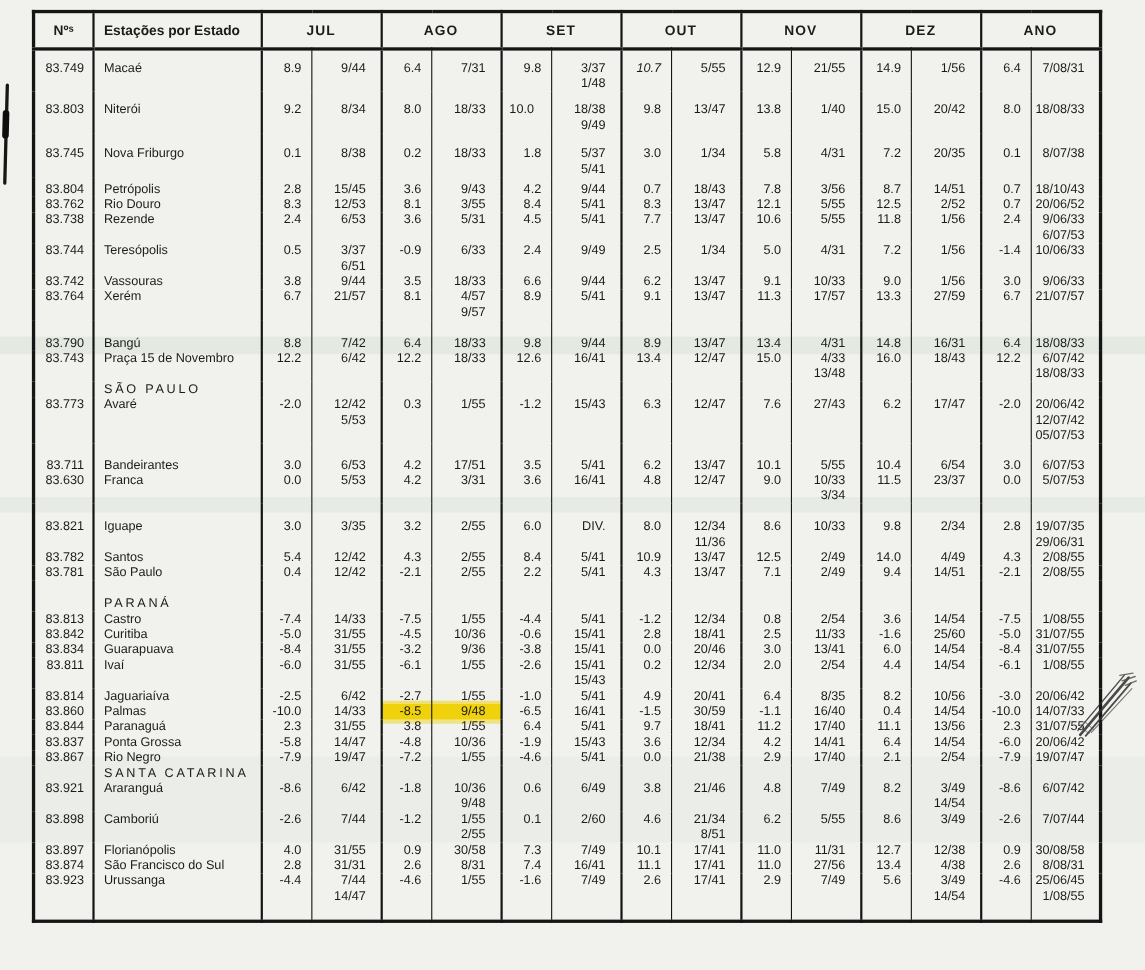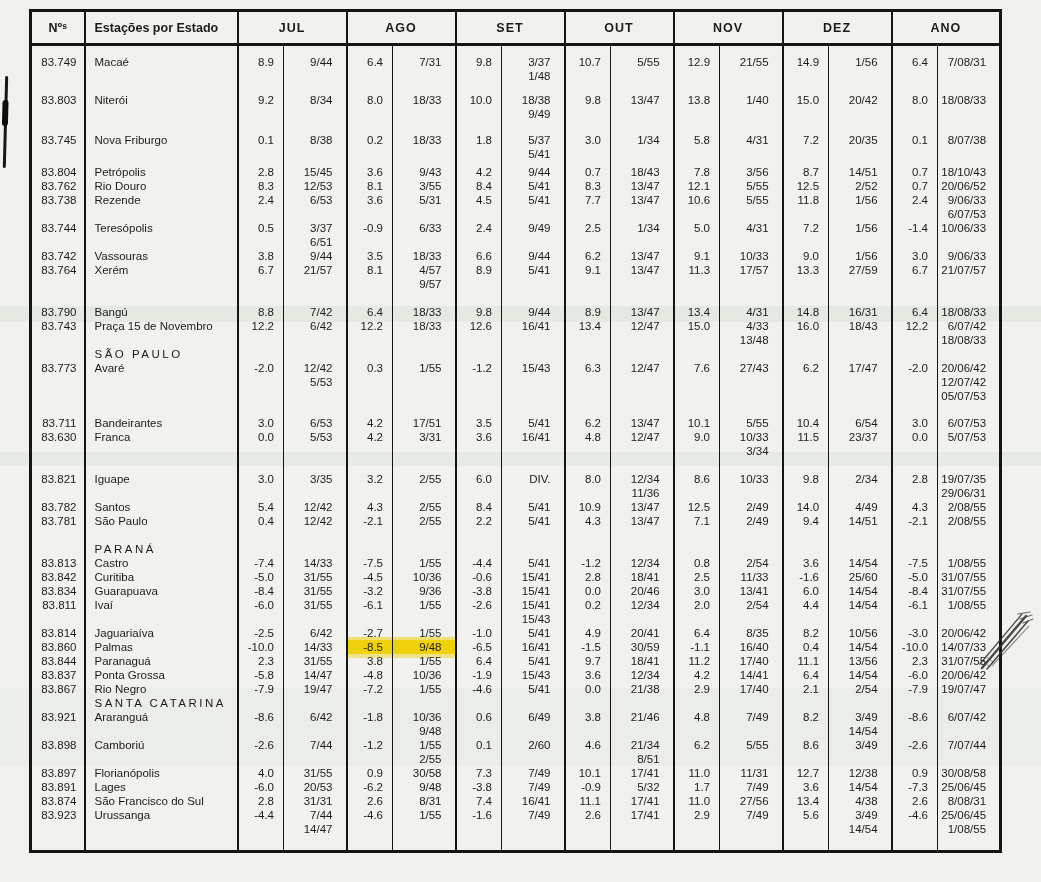--- a/index.html
+++ b/index.html
@@ -102,37 +102,37 @@
       <tr>
         <td class="num" style="padding-top: 9px;">83.749</td>
         <td class="name" style="padding-top: 9px;">Macaé</td>
         <td class="v" style="padding-top: 9px;">8.9</td>
         <td class="d" style="padding-top: 9px;">9/44</td>
         <td class="v" style="padding-top: 9px;">6.4</td>
         <td class="d" style="padding-top: 9px;">7/31</td>
         <td class="v" style="padding-top: 9px;">9.8</td>
         <td class="d" style="padding-top: 9px;">3/37
 1/48</td>
-        <td class="v" style="padding-top: 9px;">10.7</td>
+        <td class="v" style="padding-top: 9px; font-style: italic;">10.7</td>
         <td class="d" style="padding-top: 9px;">5/55</td>
         <td class="v" style="padding-top: 9px; margin-top: 13px;">12.9</td>
         <td class="d" style="padding-top: 9px;">21/55</td>
         <td class="v" style="padding-top: 9px;">14.9</td>
         <td class="d" style="padding-top: 9px;">1/56</td>
         <td class="v" style="padding-top: 9px;">6.4</td>
         <td class="d" style="padding-top: 9px;">7/08/31</td>
       </tr>
       <tr>
         <td class="num" style="padding-top: 10px; margin-left: 36px;">83.803</td>
         <td class="name" style="padding-top: 10px;">Niterói</td>
         <td class="v" style="padding-top: 10px;">9.2</td>
         <td class="d" style="padding-top: 10px;">8/34</td>
         <td class="v" style="padding-top: 10px;">8.0</td>
         <td class="d" style="padding-top: 10px;">18/33</td>
-        <td class="v" style="padding-top: 10px;">10.0</td>
+        <td class="v" style="padding-top: 10px; text-align: center;">10.0</td>
         <td class="d" style="padding-top: 10px;">18/38
 9/49</td>
         <td class="v" style="padding-top: 10px;">9.8</td>
         <td class="d" style="padding-top: 10px;">13/47</td>
         <td class="v" style="padding-top: 10px;">13.8</td>
         <td class="d" style="padding-top: 10px;">1/40</td>
         <td class="v" style="padding-top: 10px;">15.0</td>
         <td class="d" style="padding-top: 10px;">20/42</td>
         <td class="v" style="padding-top: 10px;">8.0</td>
         <td class="d" style="padding-top: 10px;">18/08/33</td>
@@ -688,38 +688,20 @@
         <td class="v">10.1</td>
         <td class="d">17/41</td>
         <td class="v">11.0</td>
         <td class="d">11/31</td>
         <td class="v">12.7</td>
         <td class="d">12/38</td>
         <td class="v">0.9</td>
         <td class="d">30/08/58</td>
       </tr>
       <tr>
-        <td class="num">83.891</td>
-        <td class="name">Lages</td>
-        <td class="v">-6.0</td>
-        <td class="d">20/53</td>
-        <td class="v">-6.2</td>
-        <td class="d">9/48</td>
-        <td class="v">-3.8</td>
-        <td class="d">7/49</td>
-        <td class="v">-0.9</td>
-        <td class="d">5/32</td>
-        <td class="v">1.7</td>
-        <td class="d">7/49</td>
-        <td class="v">3.6</td>
-        <td class="d">14/54</td>
-        <td class="v">-7.3</td>
-        <td class="d">25/06/45</td>
-      </tr>
-      <tr>
         <td class="num">83.874</td>
         <td class="name">São Francisco do Sul</td>
         <td class="v">2.8</td>
         <td class="d">31/31</td>
         <td class="v">2.6</td>
         <td class="d">8/31</td>
         <td class="v">7.4</td>
         <td class="d">16/41</td>
         <td class="v">11.1</td>
         <td class="d">17/41</td>

